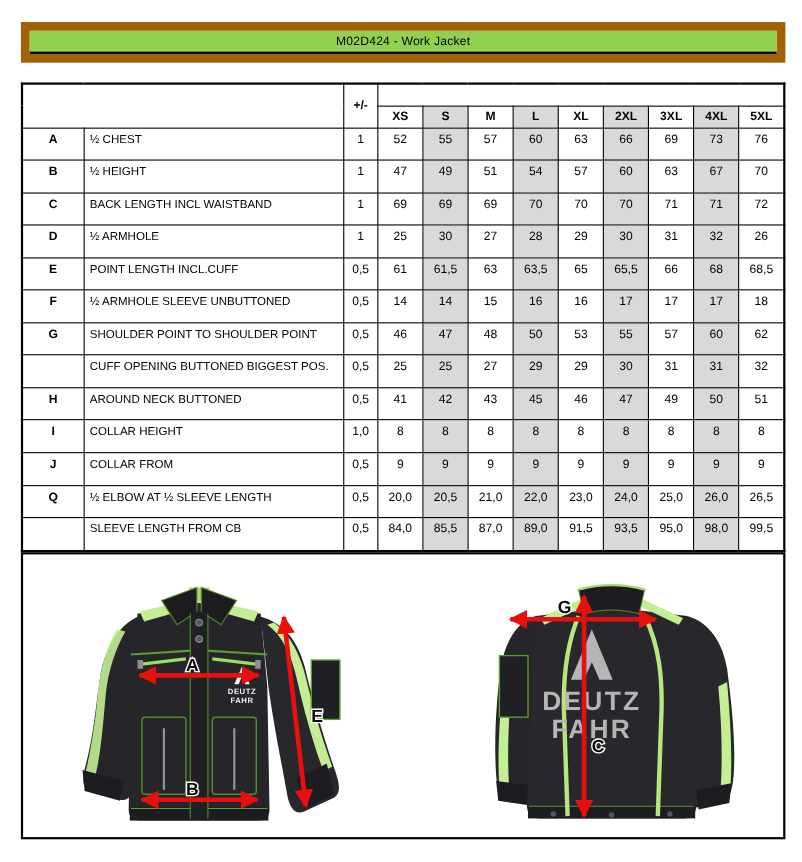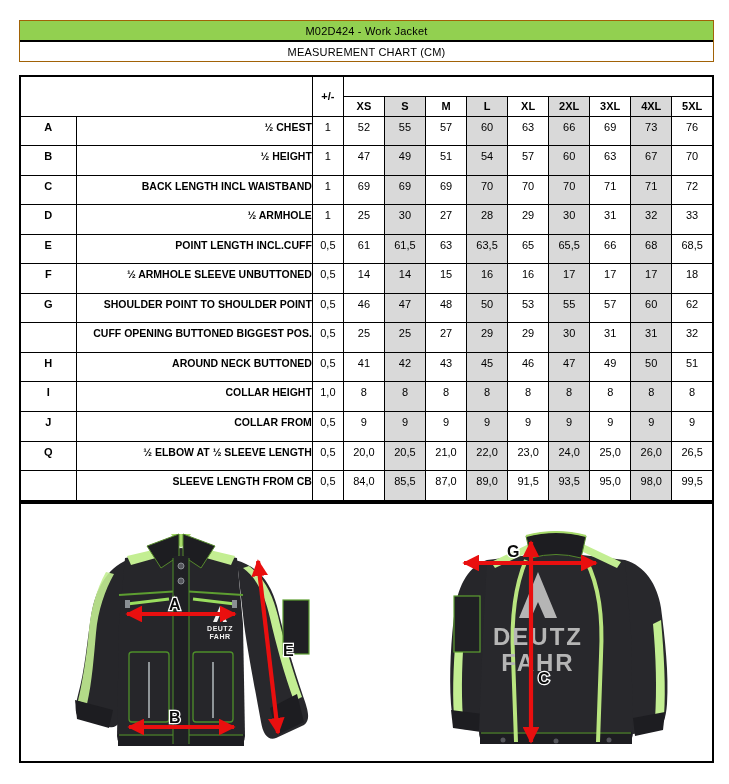--- a/index.html
+++ b/index.html
@@ -3,53 +3,50 @@
 <meta charset="utf-8">
 <style>
   html,body { margin:0; padding:0; }
   body {
     width:729px; height:784px; background:#ffffff; position:relative;
     font-family:"Liberation Sans", sans-serif; color:#000;
   }
   .abs { position:absolute; box-sizing:border-box; }
 
   
-  #header-box { left:19px; top:20px; width:695px; border:1px solid #a16207; }
+  #header-box { left:19px; top:20px; width:695px; border:8px solid #a16207; }
   .hrow { height:19px; display:flex; align-items:center; justify-content:center;
           font-size:11px; letter-spacing:.2px; }
   #header-title-row { background:#92d050; border-bottom:2px solid #000; }
   #header-sub-row   { background:#ffffff; }
 
   
   #table-box { left:19px; top:75px; }
   table#mtable { border-collapse:collapse; table-layout:fixed; width:695px; height:427px;
                  border:2.5px solid #000; background:#fff; }
   #mtable td { border:1.5px solid #000; font-size:11px; padding:0; vertical-align:top; overflow:hidden; }
   #mtable thead td { vertical-align:middle; text-align:center; font-weight:700; }
   #mtable thead tr { height:20px; }
   #mtable td.code { text-align:center; font-weight:700; padding-top:4px; }
-  #mtable td.name { text-align:right; padding:4px 0 0 5px; font-weight:700; font-size:10.5px;
+  #mtable td.name { text-align:left; padding:4px 0 0 5px; font-weight:400; font-size:10.5px;
                     white-space:nowrap; }
   #mtable td.tol, #mtable td.val { text-align:center; padding-top:4px; font-weight:400; }
   .shade { background:#d9d9d9; }
 
   
   #image-box { left:19px; top:502px; width:695px; height:261px; border:2.5px solid #000;
                background:#fff; overflow:hidden; }
   #jacket-svg { display:block; }
 </style>
 </head>
 <body>
 
 <div class="abs" id="header-box">
   <div class="hrow" id="header-title-row">
     <span>M02D424 - Work Jacket</span>
-  </div>
-  <div class="hrow" id="header-sub-row">
-    <span>MEASUREMENT CHART (CM)</span>
   </div>
 </div>
 
 <div class="abs" id="table-box">
   <table id="mtable">
       <colgroup>
         <col style="width: 56px;">
         <col style="width: 236px;">
         <col style="width: 31px;">
         <col style="width: 41px;">
@@ -128,21 +125,21 @@
           <td class="name">½ ARMHOLE</td>
           <td class="tol">1</td>
           <td class="val">25</td>
           <td class="val shade">30</td>
           <td class="val">27</td>
           <td class="val shade">28</td>
           <td class="val">29</td>
           <td class="val shade">30</td>
           <td class="val">31</td>
           <td class="val shade">32</td>
-          <td class="val">33</td>
+          <td class="val">26</td>
         </tr>
         <tr>
           <td class="code">E</td>
           <td class="name">POINT LENGTH INCL.CUFF</td>
           <td class="tol">0,5</td>
           <td class="val">61</td>
           <td class="val shade">61,5</td>
           <td class="val">63</td>
           <td class="val shade">63,5</td>
           <td class="val">65</td>

